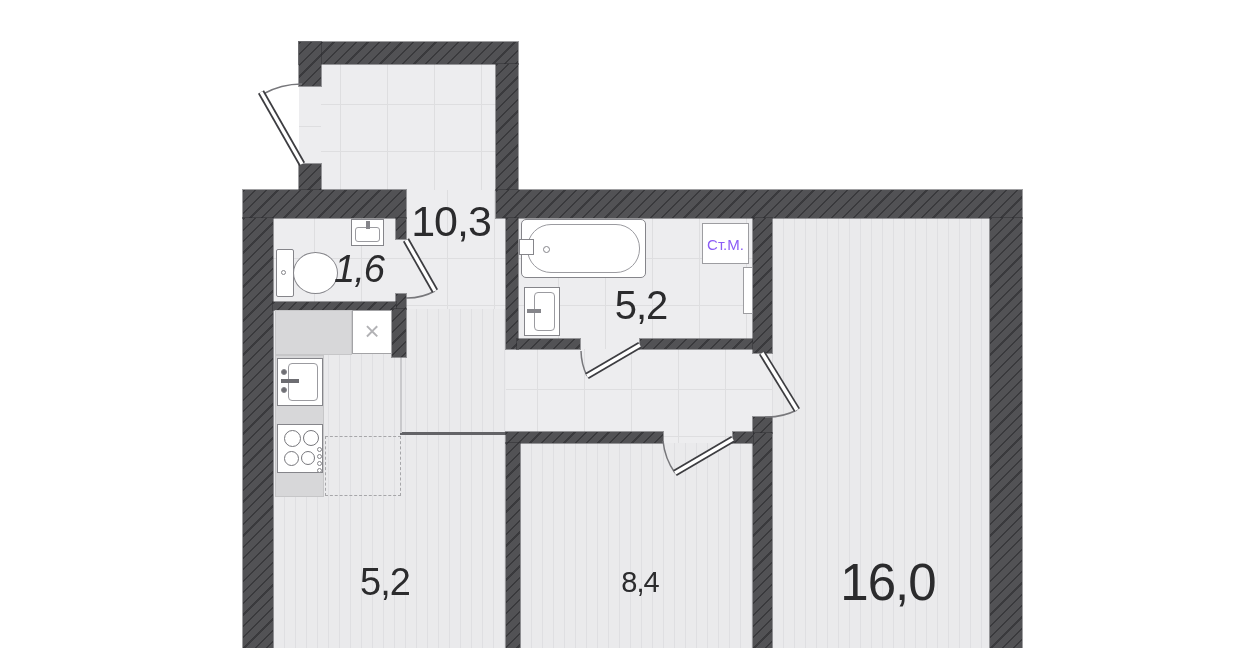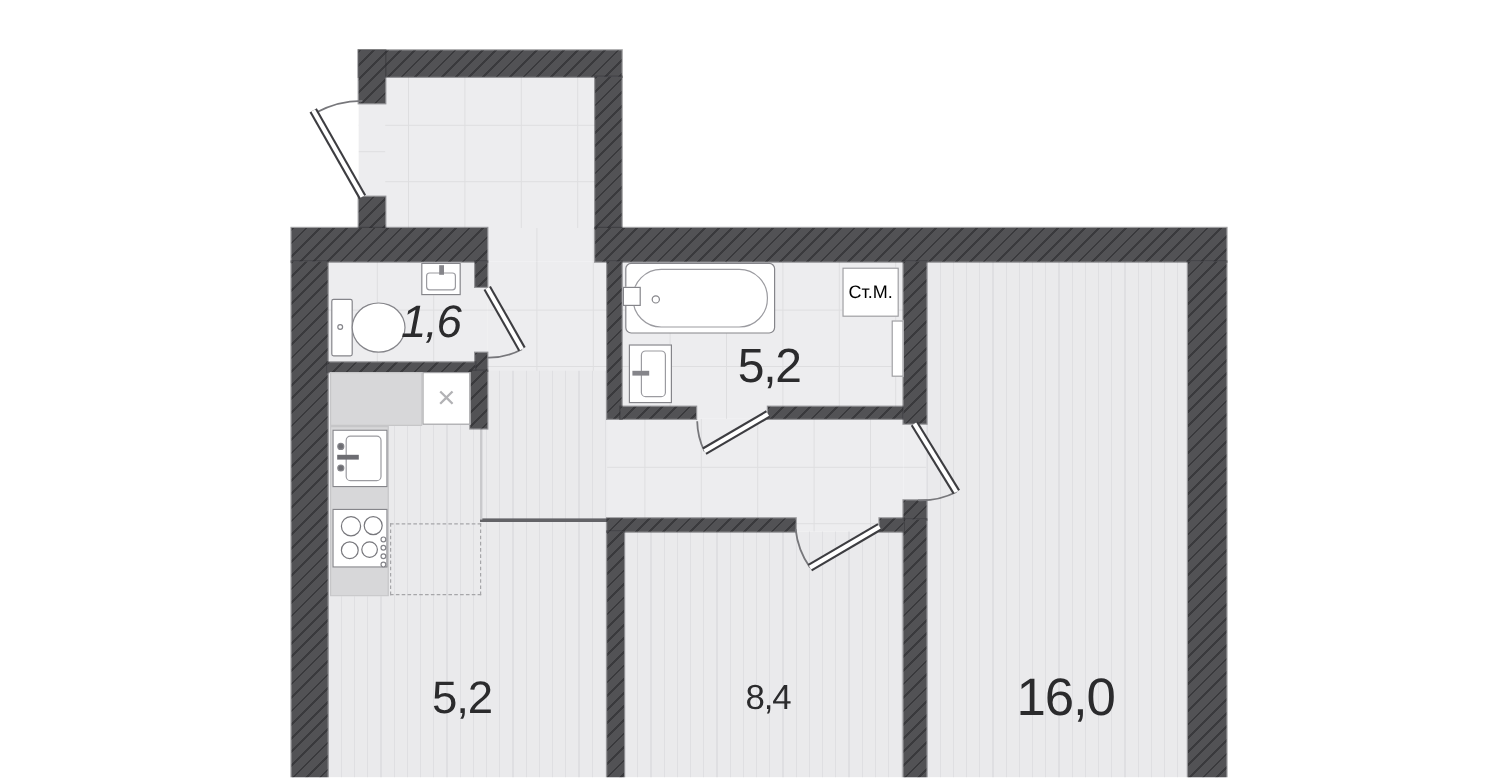--- a/index.html
+++ b/index.html
@@ -26,21 +26,21 @@
     background-image: repeating-linear-gradient(135deg, rgba(24,24,27,.42) 0, rgba(24,24,27,.42) 1.6px, transparent 1.6px, transparent 8px);
     box-shadow: 0 0 0 1px rgba(43,43,46,.45);
   }
   .counter { position:absolute; background:#d7d7d9; box-shadow: inset 0 0 0 1px #c6c6c8; }
   .fixture { position:absolute; background:#ffffff; border:1.5px solid #85858a; box-sizing:border-box; }
   .fixture-inner { position:absolute; border:1.2px solid #9b9ba0; box-sizing:border-box; background:#fff; }
   .room-label {
     position:absolute; transform:translate(-50%,-50%);
     color:#2b2b2d; letter-spacing:-1px; white-space:nowrap; line-height:1;
   }
-  .small-gray { color:#000000; }
+  .small-gray { color:#8b5cf6; }
   .dashedbox { position:absolute; border:1.5px dashed #a6a6a9; box-sizing:border-box; }
   .burner { position:absolute; border:1.4px solid #77777c; border-radius:50%; background:#fff; box-sizing:border-box; }
   .knob { position:absolute; border:1px solid #85858a; border-radius:50%; background:#fff; box-sizing:border-box; }
   .floorline { position:absolute; background:#636367; }
   svg.doors { position:absolute; left:0; top:0; pointer-events:none; }
 </style>
 </head>
 <body>
 
 <div id="stage">
@@ -132,25 +132,26 @@
     <div class="fixture-inner" style="left:9px; top:4px; right:4px; bottom:4px; border-radius:4px;"></div>
     <div class="abs" style="left:2px; top:21px; width:14px; height:4px; background:#85858a;"></div>
   </div>
 
   <div class="fixture" style="left:702px; top:223px; width:47px; height:41px; border-color:#9d9da1;">
     <span class="abs small-gray" style="left:50%; top:50%; transform:translate(-50%,-50%); font-size:15px;">Ст.М.</span>
   </div>
 
   <div class="fixture" style="left:743px; top:267px; width:10px; height:47px; border-color:#9d9da1;"></div>
 
+  <div class="room-label" style="left:451px; top:221px; font-size:43px;">10,3</div>
   <div class="room-label" style="left:359px; top:269px; font-size:38px;font-style:italic;">1,6</div>
   <div class="room-label" style="left:641px; top:305px; font-size:40px;">5,2</div>
   <div class="room-label" style="left:385px; top:582px; font-size:38px;">5,2</div>
   <div class="room-label" style="left:640px; top:582px; font-size:29px;">8,4</div>
-  <div class="room-label" style="left:888px; top:582px; font-size:44px;">16,0</div>
+  <div class="room-label" style="left:888px; top:582px; font-size:51px;">16,0</div>
 
   <svg class="doors" width="1241" height="648" viewBox="0 0 1241 648">
 
     <g>
       <path d="M 263 94 A 80 80 0 0 1 302 84" fill="none" stroke="#77777b" stroke-width="1.5"></path>
       <line x1="302" y1="164" x2="261" y2="92" stroke="#3d3d41" stroke-width="7"></line>
       <line x1="302" y1="164" x2="261" y2="92" stroke="#ffffff" stroke-width="3.5"></line>
     </g>
 
     <g>

